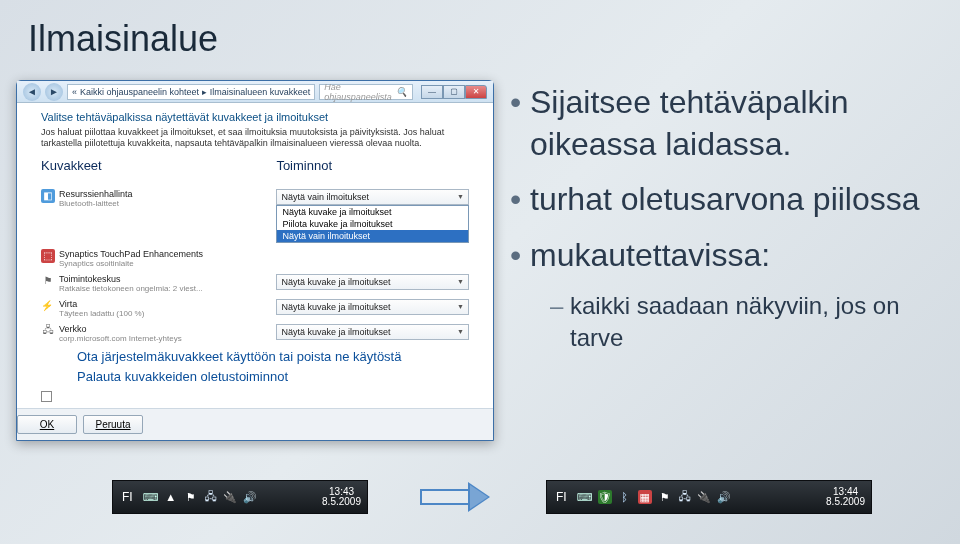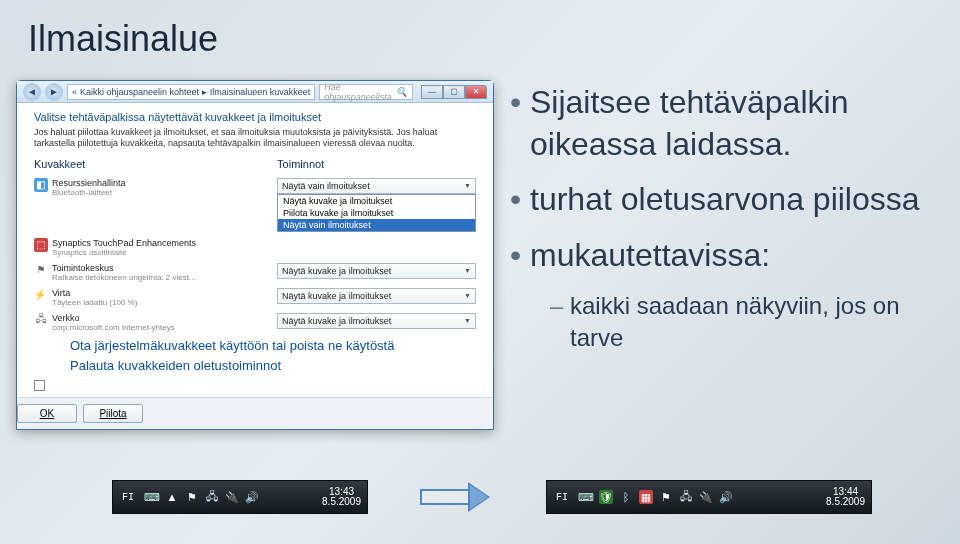--- a/index.html
+++ b/index.html
@@ -116,37 +116,37 @@
       border: 1px solid #7a97b3;
       background: linear-gradient(#e6eef7, #c5d7e8);
     }
     .win-ctrl .close {
       background: linear-gradient(#e78b8b, #c44);
       color: #fff;
       border-top-right-radius: 3px;
     }
 
     .win-body {
-      padding: 8px 17px 6px;
+      padding: 8px 24px 6px;
     }
     .heading {
       font-size: 11px;
       color: #0b4f85;
     }
     .desc {
       font-size: 9px;
       color: #333;
       margin: 4px 0 8px;
       line-height: 1.25;
     }
     .cols {
       display: flex;
-      font-size: 11px;
+      font-size: 13px;
       color: #0b2a5a;
-      margin-bottom: 8px;
+      margin-bottom: 16px;
     }
     .col-l { width: 55%; }
     .col-r { width: 45%; }
 
     .row {
       display: flex;
       align-items: flex-start;
       margin-bottom: 6px;
     }
     .row-left {
@@ -250,22 +250,21 @@
       padding: 0 6px;
       font-size: 10px;
       gap: 8px;
       border: 1px solid #0b0d10;
     }
     .tray1 { bottom: 30px; left: 112px; width: 256px; }
     .tray2 { bottom: 30px; left: 546px; width: 326px; }
     .tray .lang {
       background: rgba(255,255,255,0);
       padding: 1px 3px;
-      font-size: 10px;
-      font-family: Liberation Mono, monospace;
+      font-size: 12px;
     }
     .tray .time {
       text-align: center;
       line-height: 1.05;
       font-size: 10px;
       margin-left: auto;
     }
     .tray .icons { display: flex; gap: 6px; align-items: center; }
     .tray .ic { width: 14px; height: 14px; display: inline-flex; align-items: center; justify-content: center; font-size: 11px; }
     .ic-kb { color: #cfe; }
@@ -434,21 +433,21 @@
 
     <div class="link">Ota järjestelmäkuvakkeet käyttöön tai poista ne käytöstä</div>
     <div class="link">Palauta kuvakkeiden oletustoiminnot</div>
     <div class="chk-line">
       <span class="chk"></span>
     </div>
   </div>
 
   <div class="win-footer">
     <div class="btn">OK</div>
-    <div class="btn">Piilota</div>
+    <div class="btn">Peruuta</div>
   </div>
 </div>
 
 <div class="tray tray1">
   <span class="lang">FI</span>
   <div class="icons">
     <span class="ic ic-kb">⌨</span>
     <span class="ic ic-up">▲</span>
     <span class="ic ic-flag2">⚑</span>
     <span class="ic ic-net2">🖧</span>

